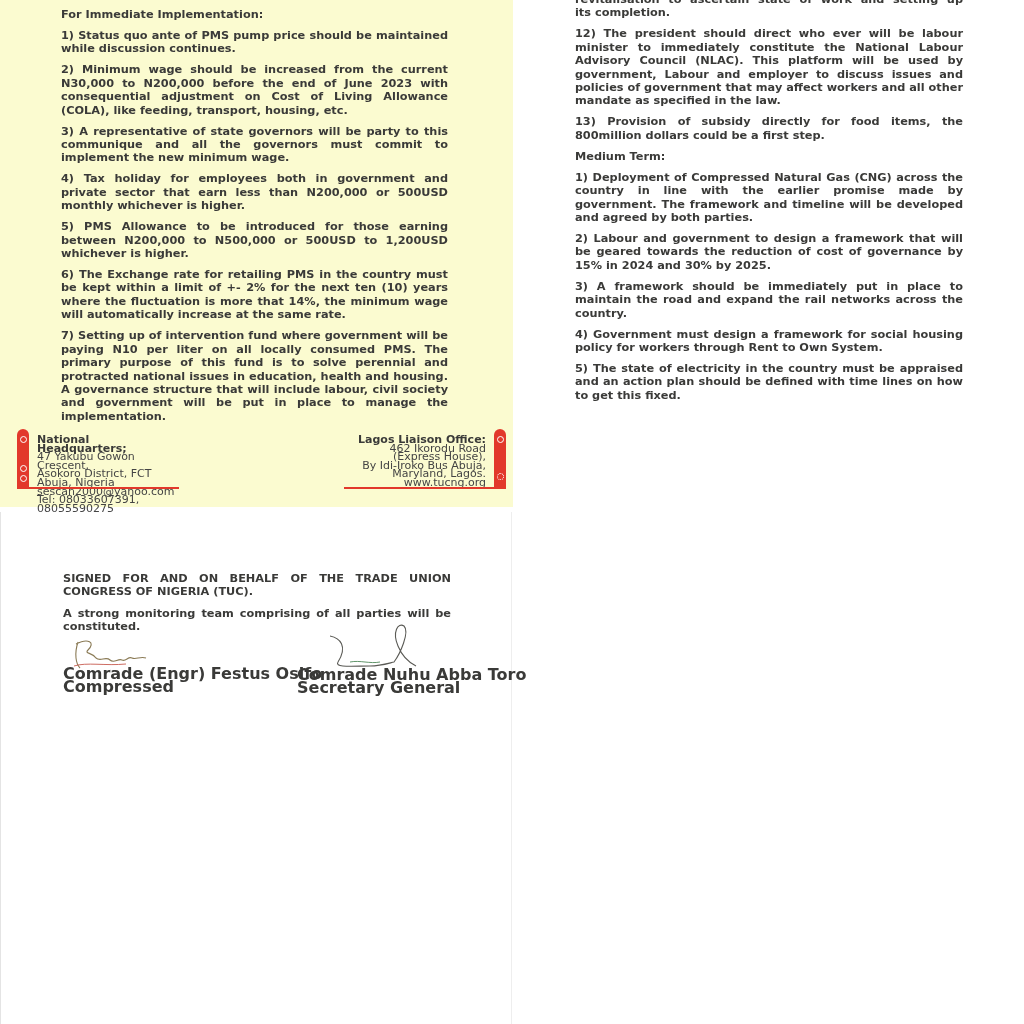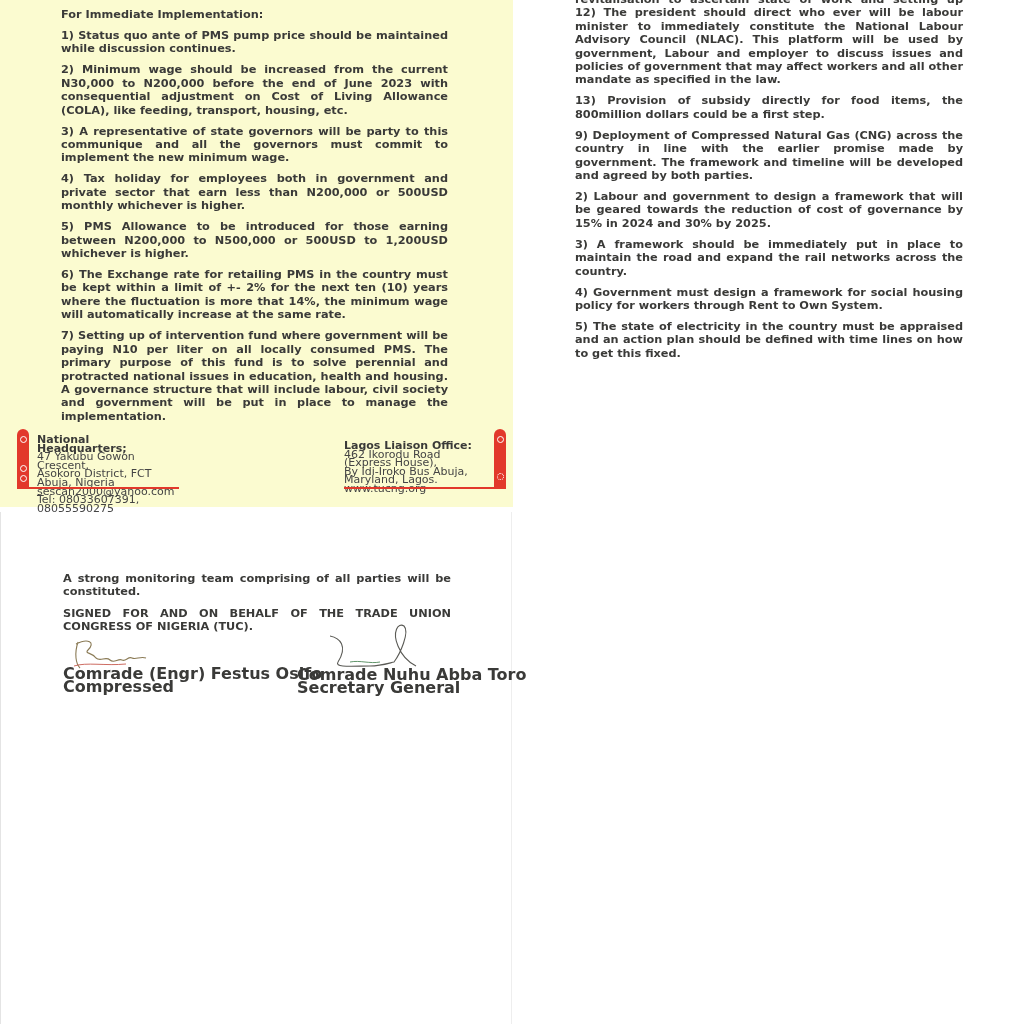--- a/index.html
+++ b/index.html
@@ -22,21 +22,21 @@
   .redbar { position:absolute; width:12px; background:#e2382b; border-radius:6px 6px 0 0; }
   .footer-left .redbar { left:0; top:0; height:59px; }
   .footer-left .line { position:absolute; left:0; top:58px; width:162px; height:1.5px; background:#e2382b; }
   .ico { position:absolute; width:7px; height:7px; border-radius:50%; border:1.2px solid #fff; box-sizing:border-box; left:2.5px; }
   .addr { position:absolute; font-family:"DejaVu Sans", sans-serif; font-size:11px; line-height:8.6px; color:#444; font-weight:normal; }
   .addr b { font-weight:bold; color:#3a3a38; }
   .footer-left .addr { left:20px; top:7px; }
   .footer-right { position:absolute; left:344px; top:429px; width:162px; height:60px; }
   .footer-right .redbar { right:0; top:0; height:60px; }
   .footer-right .line { position:absolute; left:0; top:58px; width:162px; height:1.5px; background:#e2382b; }
-  .footer-right .addr { right:20px; top:13px; text-align:left; }
+  .footer-right .addr { right:20px; top:7px; text-align:right; }
 
   .sig { position:absolute; }
   .sig-label { position:absolute; font-size:16px; line-height:13.4px; font-weight:bold; color:#3a3a38; }
 </style>
 </head>
 <body>
 
 <div class="page-yellow"></div>
 
 <div class="col left-col">
@@ -76,34 +76,36 @@
     <span>462 Ikorodu Road (Express House),</span><br>
     <span>By Idi-Iroko Bus Abuja,</span><br>
     <span>Maryland, Lagos.</span><br>
     <span>www.tucng.org</span>
   </div>
   <div class="line"></div>
 </div>
 
 <div class="col right-col">
   <p style="margin:0; height:13.4px; overflow:hidden;">revitalisation to ascertain state of work and setting up timeline for</p>
+  <p class="first">its completion.</p>
   <p>12) The president should direct who ever will be labour minister to immediately constitute the National Labour Advisory Council (NLAC). This platform will be used by government, Labour and employer to discuss issues and policies of government that may affect workers and all other mandate as specified in the law.</p>
   <p>13) Provision of subsidy directly for food items, the 800million dollars could be a first step.</p>
-  <p>9)  Deployment of Compressed Natural Gas (CNG) across the country in line with the earlier promise made by government. The framework and timeline will be developed and agreed by both parties.</p>
+  <p class="h">Medium Term:</p>
+  <p>1)  Deployment of Compressed Natural Gas (CNG) across the country in line with the earlier promise made by government. The framework and timeline will be developed and agreed by both parties.</p>
   <p>2) Labour and government to design a framework that will be geared towards the reduction of cost of governance by 15% in 2024 and 30% by 2025.</p>
   <p>3) A framework should be immediately put in place to maintain the road and expand the rail networks across the country.</p>
   <p>4) Government must design a framework for social housing policy for workers through Rent to Own System.</p>
   <p>5)  The state of electricity in the country must be appraised and an action plan should be defined with time lines on how to get this fixed.</p>
 </div>
 
 <div class="page-bottom"></div>
 
 <div class="col bottom-col">
+  <p>SIGNED FOR AND ON BEHALF OF THE TRADE UNION CONGRESS OF NIGERIA (TUC).</p>
   <p>A strong monitoring team comprising of all parties will be constituted.</p>
-  <p>SIGNED FOR AND ON BEHALF OF THE TRADE UNION CONGRESS OF NIGERIA (TUC).</p>
 </div>
 
 <svg class="sig" style="left:66px; top:636px;" width="90" height="36" viewBox="0 0 90 36">
   <path d="M12 6 C 8 18, 10 28, 14 32 M10 8 C 22 2, 30 6, 22 14 C 18 18, 26 16, 30 22 C 34 26, 40 20, 44 24 C 48 28, 52 22, 56 24 C 60 26, 62 20, 66 22 C 70 24, 74 20, 80 22" fill="none" stroke="#8a7a55" stroke-width="1.1"></path>
   <path d="M8 30 C 20 26, 40 30, 60 28" fill="none" stroke="#c0463a" stroke-width="0.8"></path>
 </svg>
 <div class="sig-label" style="left:63px; top:667px;">
   <span>Comrade (Engr) Festus Osifo</span><br>
   <span>Compressed</span>
 </div>

